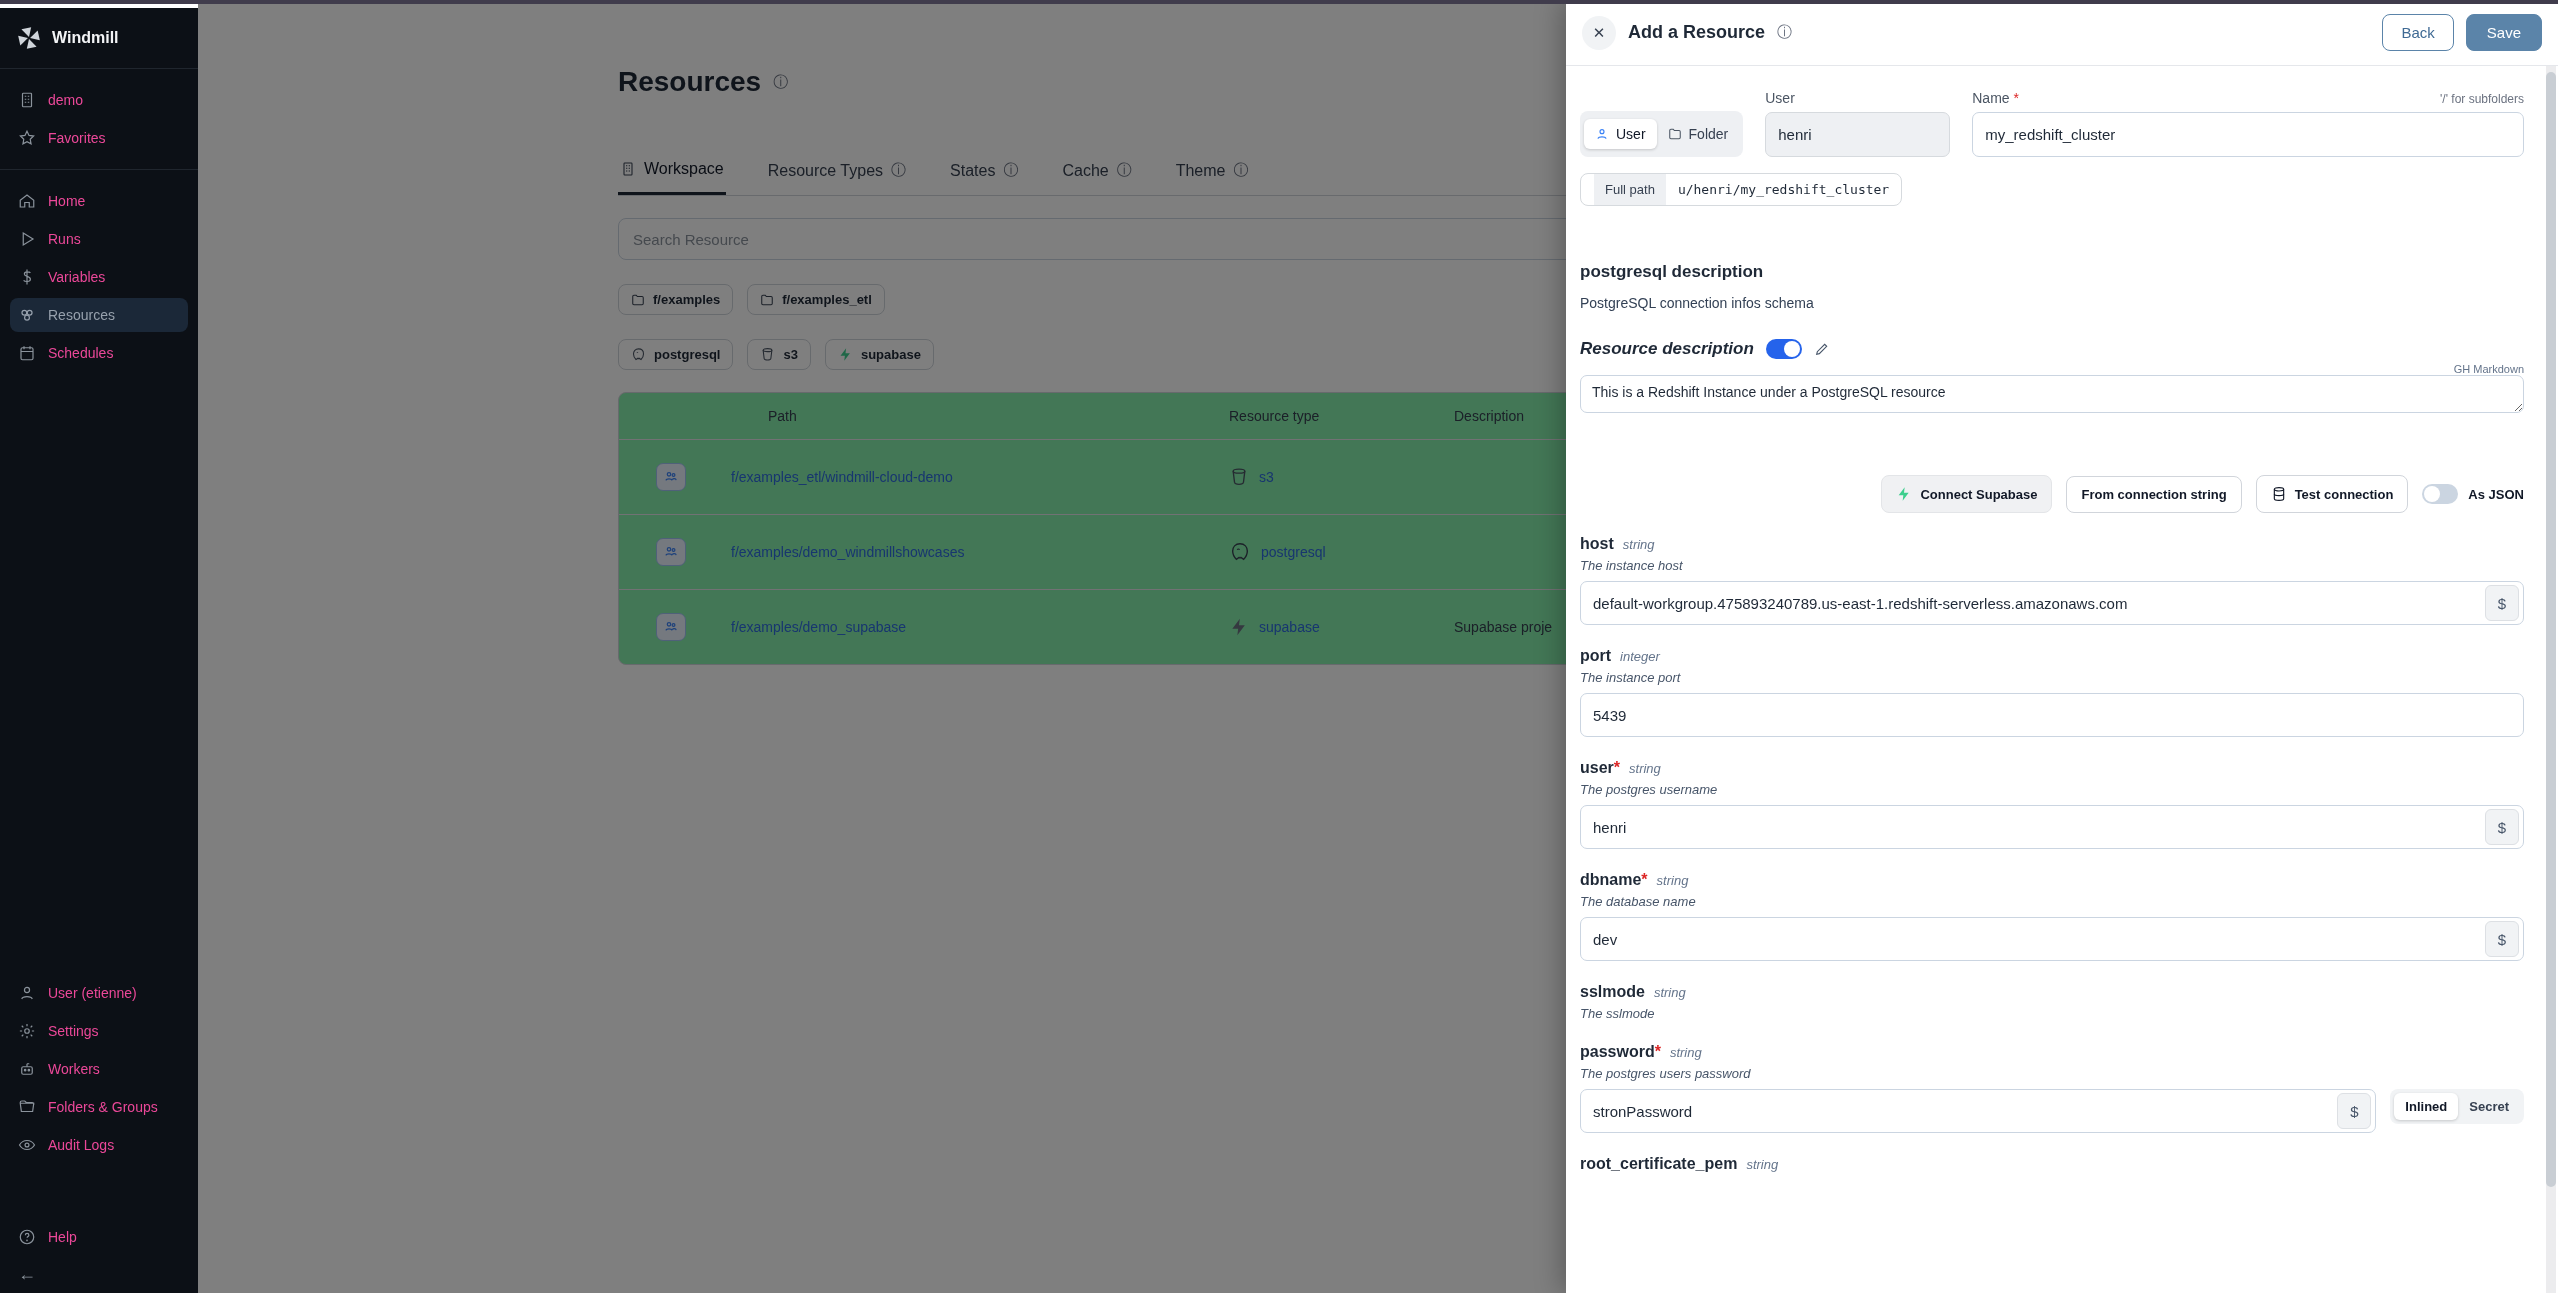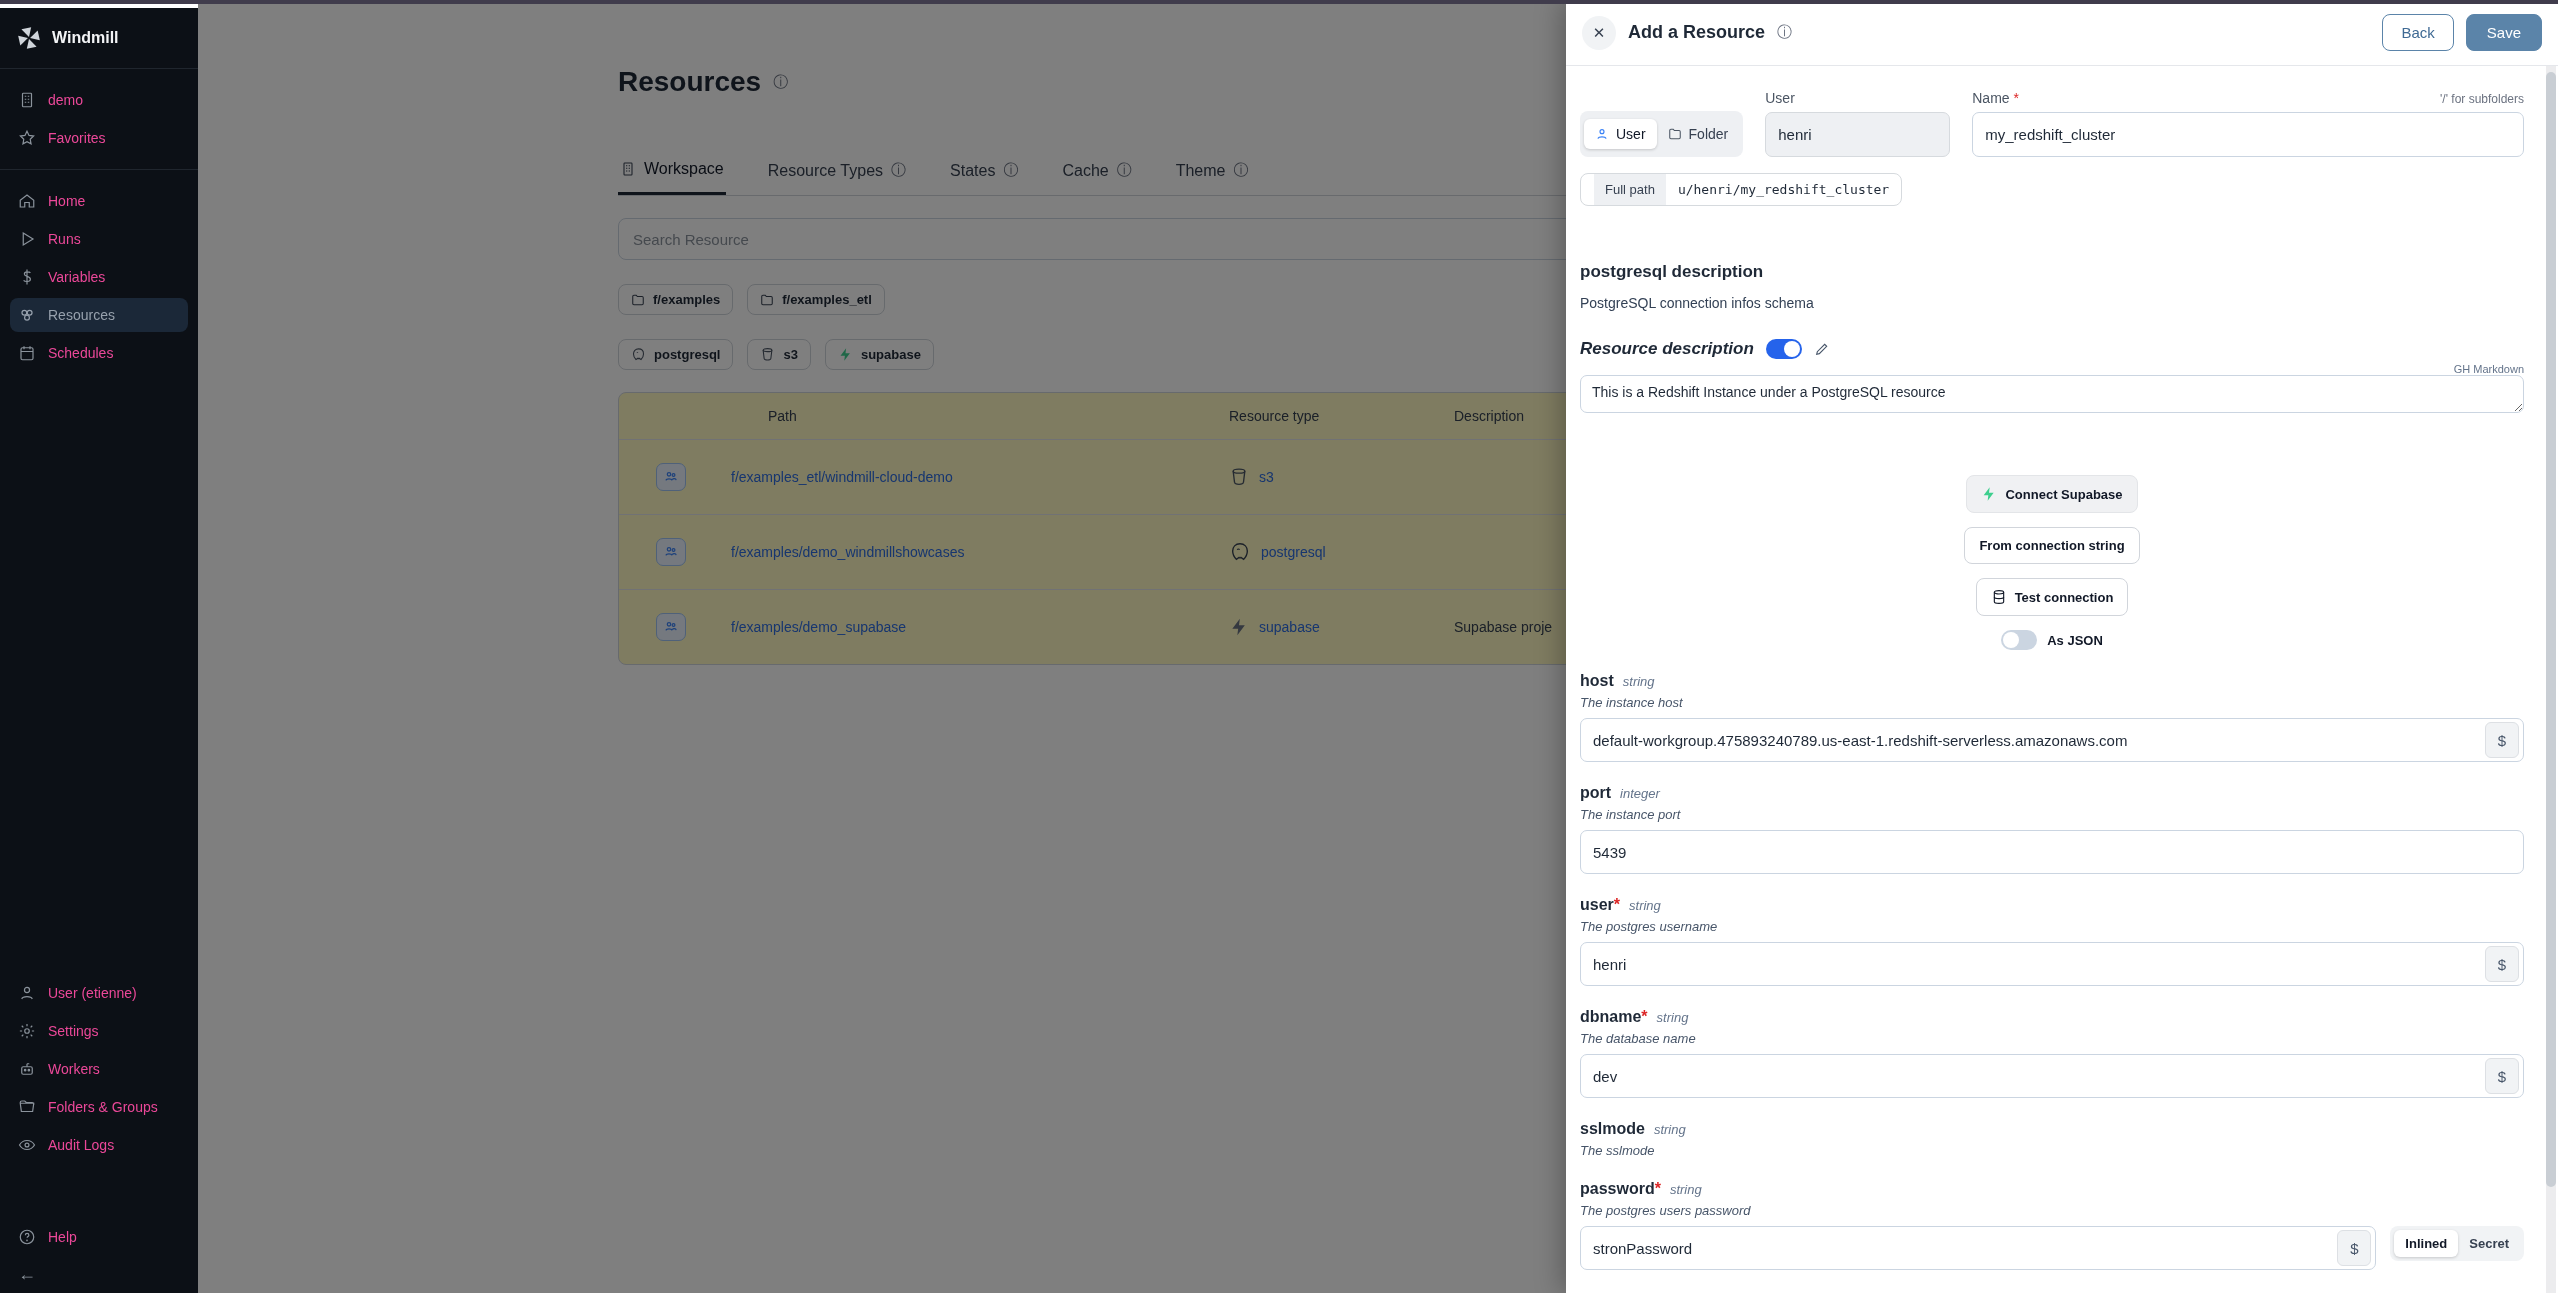--- a/index.html
+++ b/index.html
@@ -33,21 +33,21 @@
   .tabs { display:flex; gap:40px; margin-top:62px; width:963px; border-bottom:1px solid #d1d5db; }
   .tab { display:flex; align-items:center; gap:8px; padding:0 2px 14px 2px; font-size:16px; color:#374151; cursor:pointer; }
   .tab.active { border-bottom:3px solid #1f2937; color:#111827; font-weight:500; }
   .search-input { margin-top:22px; width:963px; height:42px; border:1px solid #cbd5e1; border-radius:8px;
                   padding:0 14px; font-size:15px; color:#1f2937; }
   .search-input::placeholder { color:#8a929c; }
   .chip-row { display:flex; gap:14px; margin-top:24px; }
   .chip { display:inline-flex; align-items:center; gap:8px; border:1px solid #cfd4da; border-radius:8px;
           padding:7px 12px; font-size:13px; font-weight:bold; color:#1f2937; background:#fff; cursor:pointer; }
 
-  .res-table { margin-top:22px; width:1200px; border:1px solid #cfd4da; border-radius:8px; background:#fef9c3; }
+  .res-table { margin-top:22px; width:1200px; border:1px solid #cfd4da; border-radius:8px; background:#86efac; }
   .tr { display:flex; align-items:center; height:75px; border-top:1px solid #e2e5e9; }
   .tr-head { height:46px; border-top:none; font-size:14px; color:#374151; }
   .td-badge { width:60px; padding-left:37px; }
   .td-path { width:550px; padding-left:52px; font-size:14px; }
   .td-type { width:225px; display:flex; align-items:center; gap:10px; font-size:14px; }
   .td-desc { flex:1; font-size:14px; color:#374151; white-space:nowrap; overflow:hidden; }
   .th-path { width:610px; padding-left:149px; }
   .th-type { width:225px; }
   .link { color:#2f6cde; text-decoration:none; cursor:pointer; }
   .people-badge { width:30px; height:28px; border:1px solid #9ec2f2; background:#eaf2fe; border-radius:7px;
@@ -97,21 +97,21 @@
   .resdesc-head { margin-top:28px; display:flex; align-items:center; gap:12px;font-style:italic; }
   .toggle { width:36px; height:20px; border-radius:10px; position:relative; cursor:pointer; }
   .toggle.on { background:#2563eb; }
   .toggle.off { background:#cbd5e1; }
   .toggle .knob { position:absolute; top:2px; width:16px; height:16px; border-radius:50%; background:#fff; }
   .toggle.on .knob { right:2px; } .toggle.off .knob { left:2px; }
   .md-hint { text-align:right; font-size:11px; color:#64748b; margin-top:4px; }
   .desc-textarea { width:100%; height:38px; border:1px solid #cbd5e1; border-radius:7px; padding:8px 11px;
                    font-size:14px; color:#1f2937; font-family:"Liberation Sans", sans-serif; resize:vertical; }
 
-  .actions-row { margin-top:58px; display:flex; justify-content:flex-end; align-items:center; gap:14px;flex-direction:column; }
+  .actions-row { margin-top:58px; display:flex; justify-content:flex-end; align-items:center; gap:14px; }
   .btn-light { display:flex; align-items:center; gap:8px; background:#f0f1f3; border:1px solid #e3e5e8; border-radius:8px;
                padding:10px 14px; font-size:13px; font-weight:bold; color:#111827; cursor:pointer; }
   .btn-outline { display:flex; align-items:center; gap:8px; background:#fff; border:1px solid #d1d5db; border-radius:8px;
                  padding:10px 14px; font-size:13px; font-weight:bold; color:#111827; cursor:pointer; }
   .asjson { display:flex; align-items:center; gap:10px; font-size:13px; font-weight:bold; color:#111827; }
 
   .field { margin-top:22px; }
   .field-label { font-size:16px; font-weight:bold; color:#1f2937; }
   .field-type { font-size:13px; font-weight:normal; font-style:italic; color:#64748b; margin-left:9px; }
   .field-desc { margin-top:5px; font-size:13px; font-style:italic; color:#475569; }

